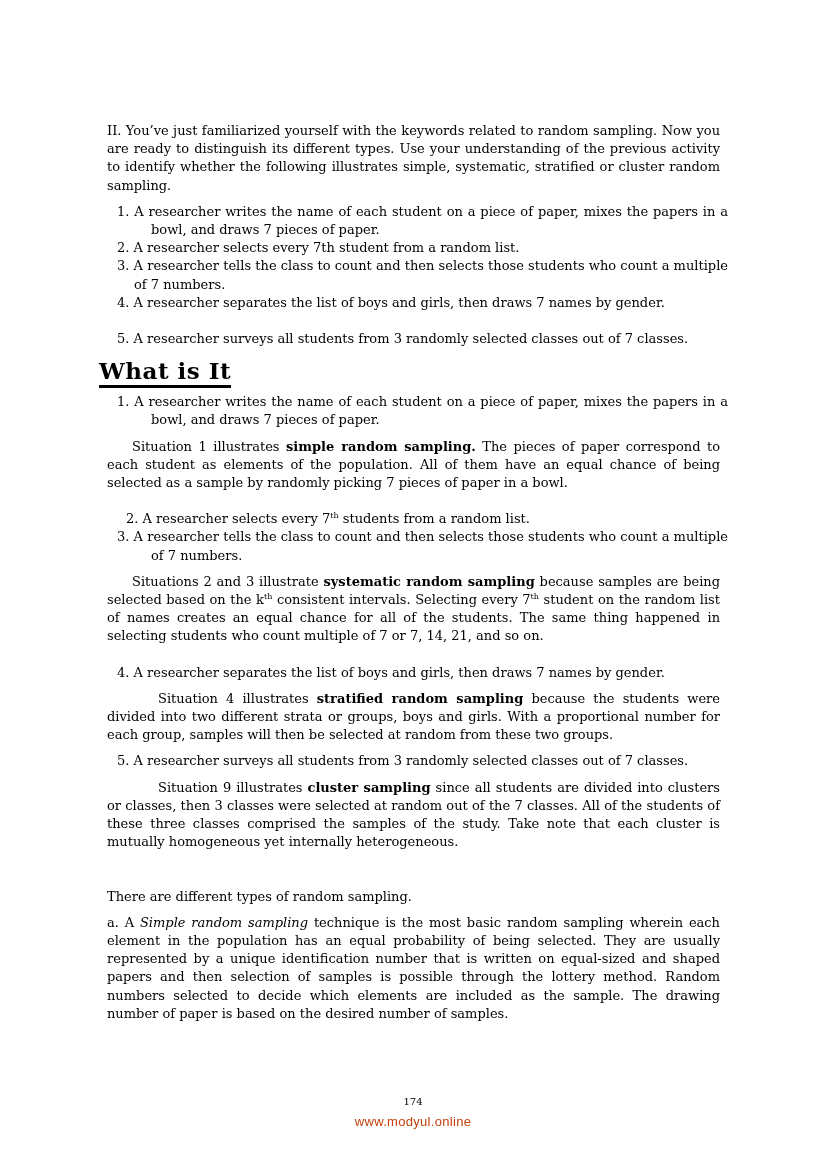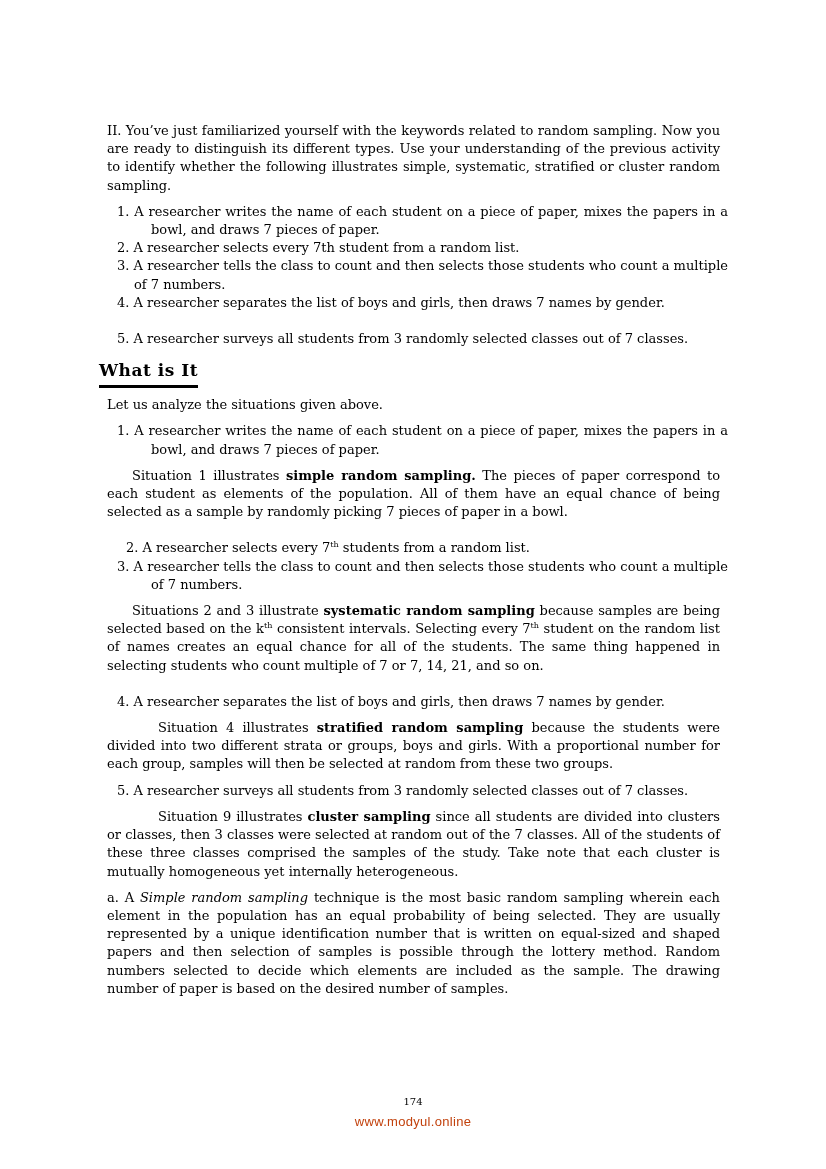--- a/index.html
+++ b/index.html
@@ -26,21 +26,21 @@
   .ind2 { text-indent: 51px; }
   .list .item { padding-left: 35px; text-indent: -17px; }
   .list .item.deep { padding-left: 52px; text-indent: -34px; }
   .list2 .item { padding-left: 52px; text-indent: -25px; }
   .mt1 { margin-top: 18px; }
   .mt2 { margin-top: 36px; }
   .heading-wrap { margin: 9px 0 5px 0; text-align: left; }
   .heading {
     display: inline-block;
     margin: 0;
-    font-size: 17px;
+    font-size: 23px;
     line-height: 27px;
     font-weight: bold;
     letter-spacing: 0.5px;
     border-bottom: 3px solid #000;
     padding-bottom: 1px;
   }
   sup { font-size: 0.62em; vertical-align: super; line-height: 0; }
   b.term { font-weight: bold; }
   i.term { font-style: italic; }
   .footer {
@@ -72,21 +72,20 @@
       <div class="item"><span class="num">2.</span> <span>A researcher selects every 7th student from a random list.</span></div>
       <div class="item"><span class="num">3.</span> <span>A researcher tells the class to count and then selects those students who count a multiple of 7 numbers.</span></div>
       <div class="item"><span class="num">4.</span> <span>A researcher separates the list of boys and girls, then draws 7 names by gender.</span></div>
       <div class="item mt1"><span class="num">5.</span> <span>A researcher surveys all students from 3 randomly selected classes out of 7 classes.</span></div>
     </div>
 
     <div class="heading-wrap">
       <h1 class="heading">What is It</h1>
     </div>
 
-    <p class="para">Let us analyze the situations given above.</p>
 
     <div class="list list2">
       <div class="item deep"><span class="num">1.</span> <span>A researcher writes the name of each student on a piece of paper, mixes the papers in a bowl, and draws 7 pieces of paper.</span></div>
     </div>
 
     <p class="para ind1"><span>Situation 1 illustrates </span><b class="term">simple random sampling.</b><span> The pieces of paper correspond to each student as elements of the population. All of them have an equal chance of being selected as a sample by randomly picking 7 pieces of paper in a bowl.</span></p>
 
     <div class="list list2">
       <div class="item mt1"><span class="num">2.</span> <span>A researcher selects every 7</span><sup>th</sup><span> students from a random list.</span></div>
       <div class="item deep"><span class="num">3.</span> <span>A researcher tells the class to count and then selects those students who count a multiple of 7 numbers.</span></div>
@@ -99,20 +98,21 @@
     </div>
 
     <p class="para ind2"><span>Situation 4 illustrates </span><b class="term">stratified random sampling</b><span> because the students were divided into two different strata or groups, boys and girls. With a proportional number for each group, samples will then be selected at random from these two groups.</span></p>
 
     <div class="list list2">
       <div class="item deep"><span class="num">5.</span> <span>A researcher surveys all students from 3 randomly selected classes out of 7 classes.</span></div>
     </div>
 
     <p class="para ind2"><span>Situation 9 illustrates </span><b class="term">cluster sampling</b><span> since all students are divided into clusters or classes, then 3 classes were selected at random out of the 7 classes. All of the students of these three classes comprised the samples of the study. Take note that each cluster is mutually homogeneous yet internally heterogeneous.</span></p>
 
+    <p class="para mt2">There are different types of random sampling.</p>
 
     <p class="para"><span>a. A </span><i class="term">Simple random sampling</i><span> technique is the most basic random sampling wherein each element in the population has an equal probability of being selected. They are usually represented by a unique identification number that is written on equal-sized and shaped papers and then selection of samples is possible through the lottery method. Random numbers selected to decide which elements are included as the sample. The drawing number of paper is based on the desired number of samples.</span></p>
 
   </main>
 
   <footer class="footer">
     <div class="pagenum">174</div>
     <div class="watermark">www.modyul.online</div>
   </footer>
 </div>

